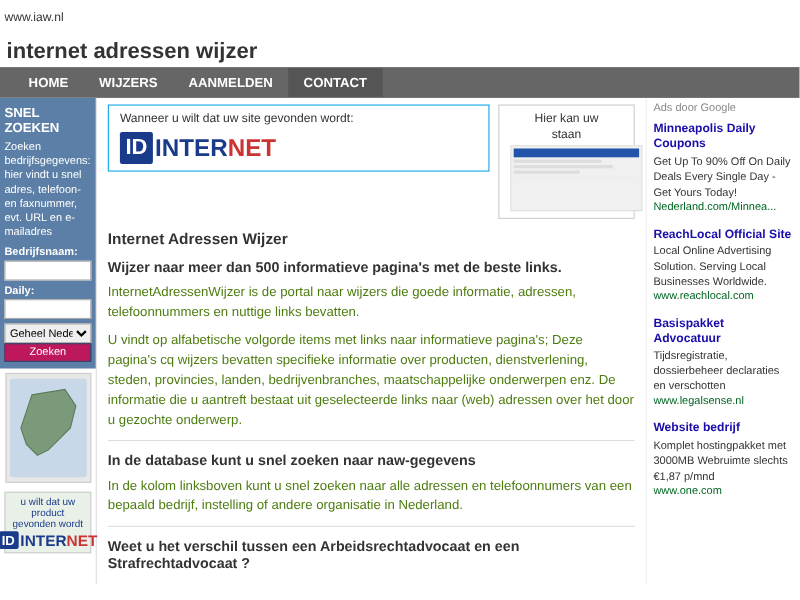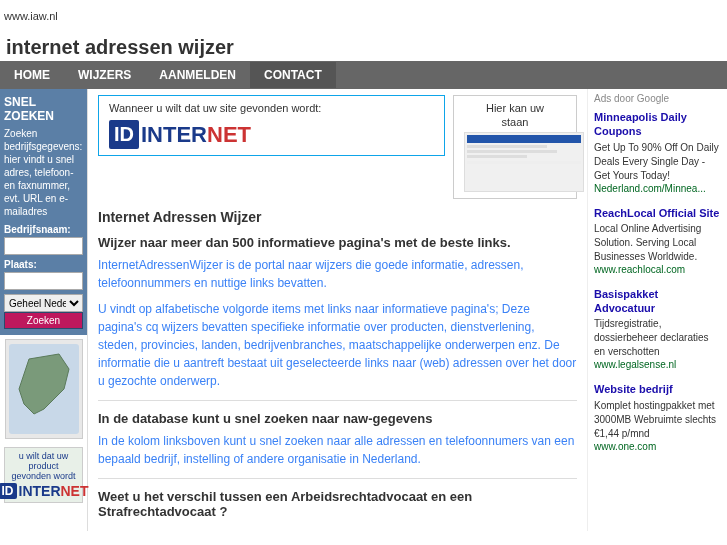--- a/index.html
+++ b/index.html
@@ -7,21 +7,21 @@
     
     
     #top-bar { background: #fff; padding: 10px 4px; font-size: 11px; color: #333; }
     #top-bar a { color: #333; text-decoration: none; }
     
     
     #site-title { padding: 4px 6px 2px 6px; }
     #site-title h1 { font-size: 20px; font-weight: bold; color: #333; }
     
     
-    #nav-bar { background: #666; display: flex; align-items: center; padding: 0; height: 28px; }
+    #nav-bar { background: #666; display: flex; align-items: center; padding: 12px; height: 28px; }
     .nav-item { color: #fff; padding: 6px 14px; font-size: 12px; font-weight: bold; cursor: pointer; text-transform: uppercase; }
     .nav-item.active { background: #555; }
     
     
     #sidebar { width: 88px; background: #fff; border-right: 1px solid #ddd; flex-shrink: 0; }
     
     #snel-zoeken { background: #5b7fa6; padding: 6px 4px; }
     #snel-zoeken h2 { color: #fff; font-size: 12px; font-weight: bold; text-transform: uppercase; margin-bottom: 4px; }
     #snel-zoeken .desc { color: #fff; font-size: 10px; margin-bottom: 6px; line-height: 1.3; }
     #snel-zoeken label { color: #fff; font-size: 10px; font-weight: bold; display: block; margin-top: 4px; margin-bottom: 2px; }
@@ -41,21 +41,21 @@
     #banner-area { display: flex; gap: 8px; margin-bottom: 10px; align-items: flex-start; }
     #banner-left { border: 1px solid #0ea5e9; padding: 6px 10px; flex: 1; }
     #banner-left .banner-text { font-size: 11px; color: #333; margin-bottom: 6px; }
     
     #banner-right { border: 1px solid #ccc; padding: 6px 10px; width: 124px; flex-shrink: 0; text-align: center; }
     .staan-text { font-size: 11px; color: #333; }
     .website-thumb { width: 120px; height: 60px; background: #f5f5f5; border: 1px solid #ddd; margin: 4px auto 0; display: flex; align-items: center; justify-content: center; font-size: 9px; color: #aaa; }
     
     #main-text h2 { font-size: 14px; font-weight: bold; color: #333; margin-bottom: 6px; margin-top: 4px; }
     #main-text h3 { font-size: 13px; font-weight: bold; color: #333; margin-bottom: 6px; margin-top: 10px; }
-    #main-text p { font-size: 12px; color: #3b82f6; line-height: 1.5; margin-bottom: 8px; }
+    #main-text p { font-size: 12px; color: #4d7c0f; line-height: 1.5; margin-bottom: 8px; }
     
     hr.divider { border: none; border-top: 1px solid #ddd; margin: 10px 0; }
     
     
     #right-ads { width: 140px; flex-shrink: 0; border-left: 1px solid #eee; padding: 4px 6px; }
     #right-ads .ads-label { font-size: 10px; color: #888; margin-bottom: 6px; }
     .ad-block { margin-bottom: 12px; }
     .ad-block .ad-title { color: #1a0dab; font-size: 11px; font-weight: bold; line-height: 1.3; }
     .ad-block .ad-body { font-size: 10px; color: #333; line-height: 1.4; margin-top: 2px; }
     .ad-block .ad-url { color: #006621; font-size: 10px; }
@@ -91,21 +91,21 @@
 </div>
 
 <div class="outer-layout">
 
   <div id="sidebar">
     <div id="snel-zoeken">
       <h2>SNEL ZOEKEN</h2>
       <div class="desc">Zoeken bedrijfsgegevens: hier vindt u snel adres, telefoon- en faxnummer, evt. URL en e-mailadres</div>
       <label>Bedrijfsnaam:</label>
       <input type="text" value="" style="">
-      <label>Plaats:</label>
+      <label>Daily:</label>
       <input type="text" value="" style="">
       <select><option>Geheel Nederland</option></select>
       <button>Zoeken</button>
     </div>
 
     <div id="sidebar-map">
       <div class="map-placeholder">
         <svg width="70" height="90" viewBox="0 0 70 90">
           <rect width="70" height="90" fill="#c8d8e8" rx="3"></rect>
           <path d="M20 15 L50 10 L60 25 L55 45 L45 55 L35 65 L25 70 L15 60 L10 45 L15 30 Z" fill="#7a9a7a" stroke="#5a7a5a" stroke-width="1"></path>
@@ -190,18 +190,18 @@
     </div>
 
     <div class="ad-block">
       <div class="ad-title">Basispakket Advocatuur</div>
       <div class="ad-body">Tijdsregistratie, dossierbeheer declaraties en verschotten</div>
       <div class="ad-url">www.legalsense.nl</div>
     </div>
 
     <div class="ad-block">
       <div class="ad-title">Website bedrijf</div>
-      <div class="ad-body">Komplet hostingpakket met 3000MB Webruimte slechts €1,44 p/mnd</div>
+      <div class="ad-body">Komplet hostingpakket met 3000MB Webruimte slechts €1,87 p/mnd</div>
       <div class="ad-url">www.one.com</div>
     </div>
   </div>
 
 </div>
 
 </body></html>

